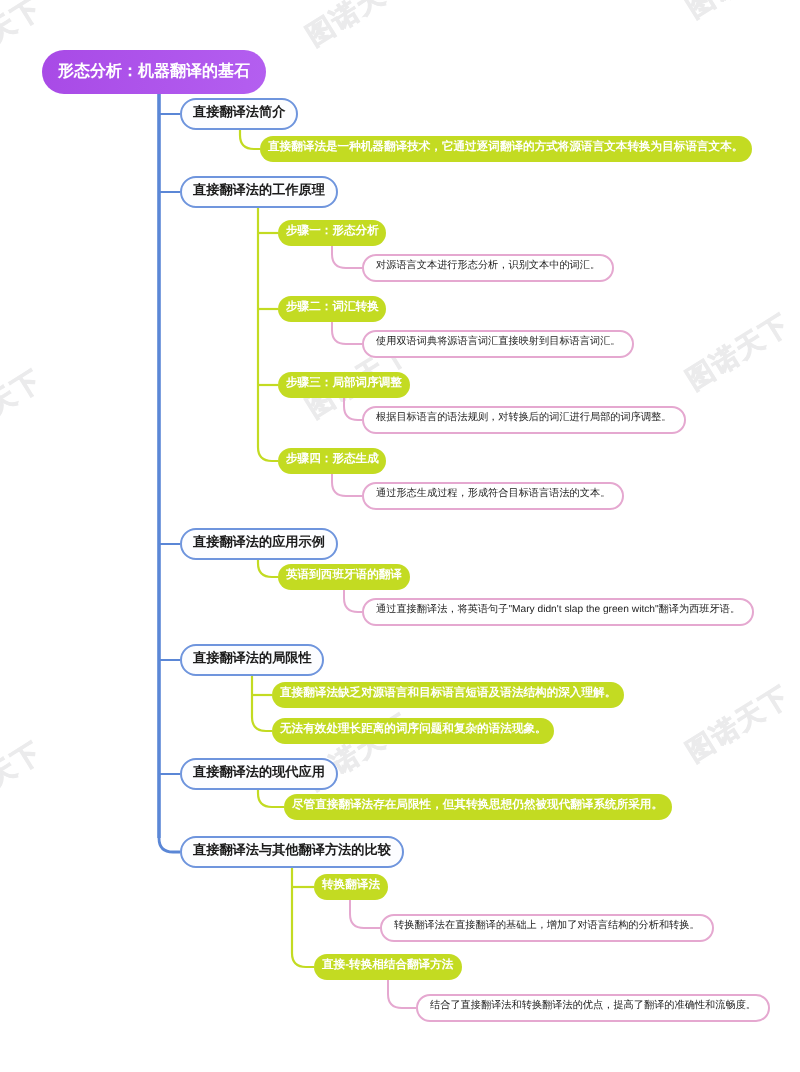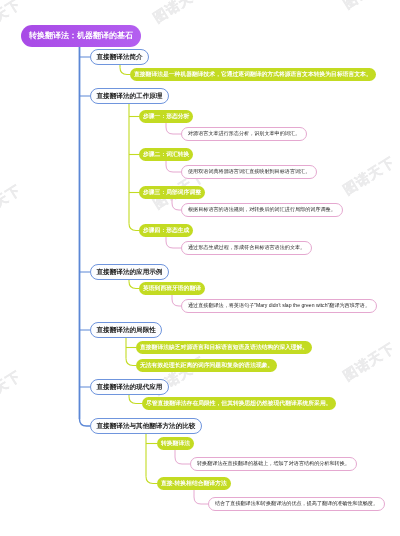--- a/index.html
+++ b/index.html
@@ -65,21 +65,21 @@
       <path d="M129 394L129 396.5" stroke="#c3db22" fill="none" stroke-width="1.1" stroke-linecap="butt" stroke-linejoin="round"></path>
       <path d="M129 396.5Q129 403.5 136 403.5L142 403.5" stroke="#c3db22" fill="none" stroke-width="1.1" stroke-linecap="butt" stroke-linejoin="round"></path>
       <path d="M146 433L146 476.5" stroke="#c3db22" fill="none" stroke-width="1.1" stroke-linecap="butt" stroke-linejoin="round"></path>
       <path d="M146 443.5L157 443.5" stroke="#c3db22" fill="none" stroke-width="1.1" stroke-linecap="butt" stroke-linejoin="round"></path>
       <path d="M146 476.5Q146 483.5 153 483.5L157 483.5" stroke="#c3db22" fill="none" stroke-width="1.1" stroke-linecap="butt" stroke-linejoin="round"></path>
       <path d="M175 449L175 457Q175 464 182 464L190 464" stroke="#e5a8d0" fill="none" stroke-width="1" stroke-linecap="butt" stroke-linejoin="round"></path>
       <path d="M194 489L194 497Q194 504 201 504L208 504" stroke="#e5a8d0" fill="none" stroke-width="1" stroke-linecap="butt" stroke-linejoin="round"></path>
     </svg>
   <div id="nodes">
       <div class="node n-root" style="left: 21px; top: 25px;">
-        <span>转换翻译法：机器翻译的基石</span>
+        <span>形态分析：机器翻译的基石</span>
       </div>
       <div class="node n-l2" style="left: 90px; top: 49px;">
         <span>直接翻译法简介</span>
       </div>
       <div class="node n-l2" style="left: 90px; top: 88px;">
         <span>直接翻译法的工作原理</span>
       </div>
       <div class="node n-l2" style="left: 90px; top: 264px;">
         <span>直接翻译法的应用示例</span>
       </div>

